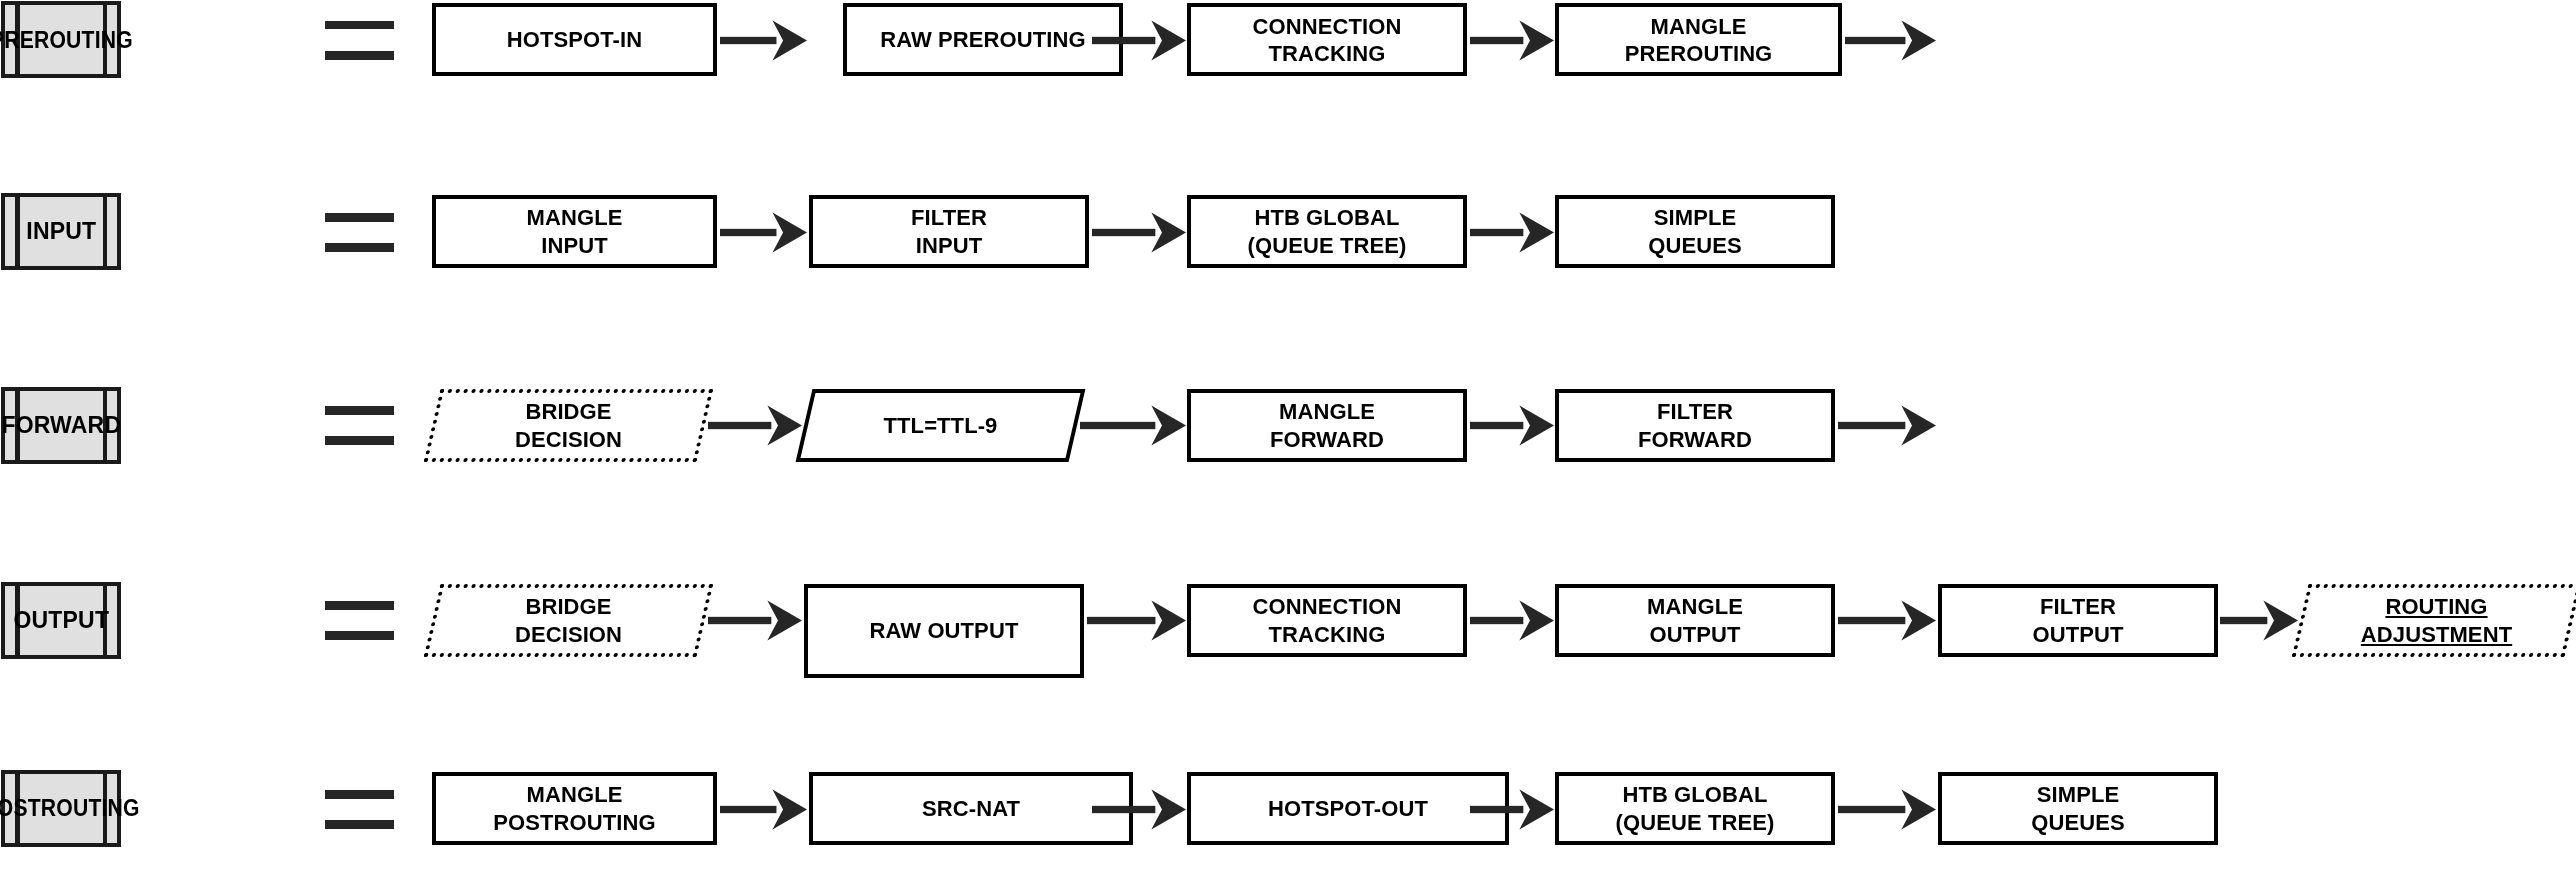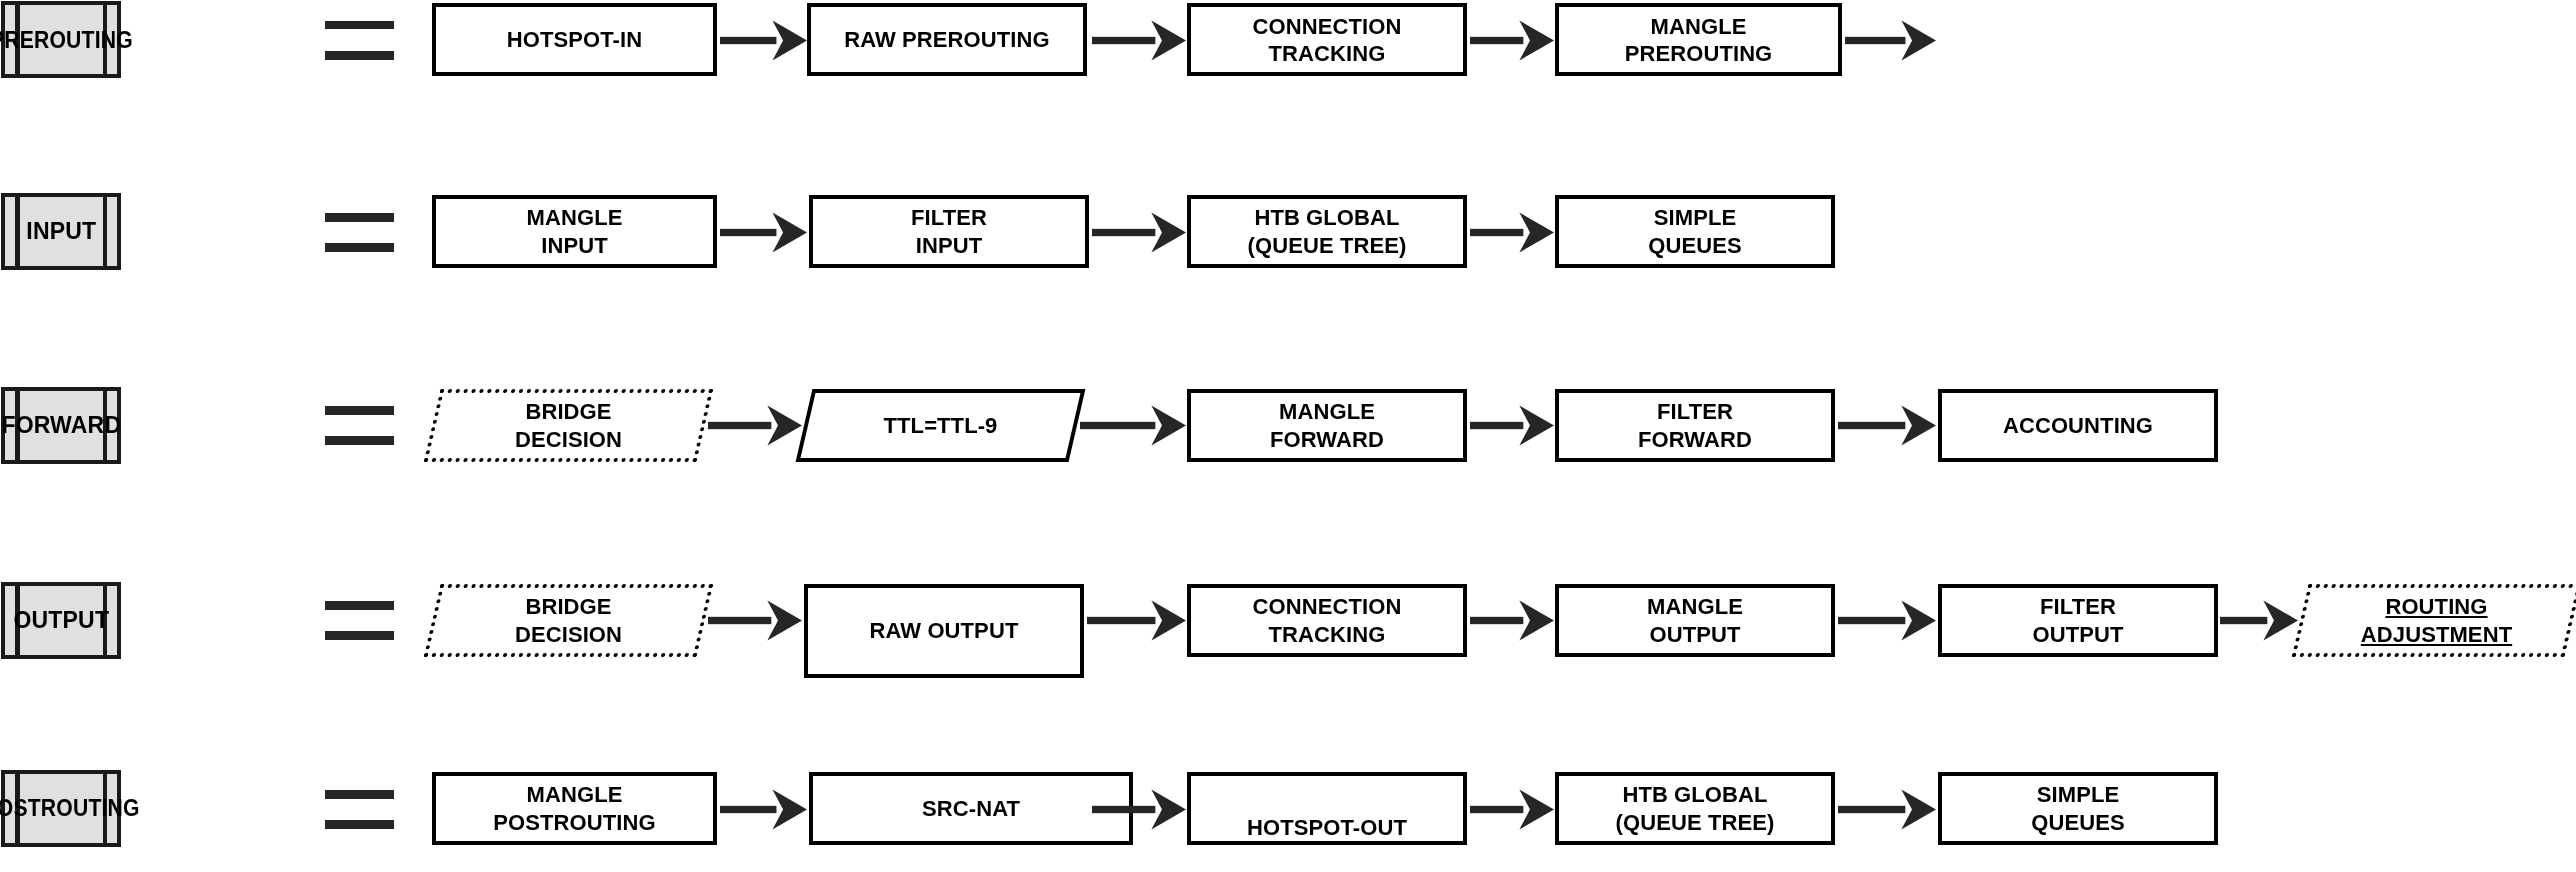--- a/index.html
+++ b/index.html
@@ -131,21 +131,21 @@
     </div>
     <div class="node" style="left: 432px; top: 3.3px; width: 285px; height: 73px;">
       <span class="txt">HOTSPOT-IN</span>
     </div>
     <div class="arrow" style="left: 720px; top: 18.7px;">
     <svg width="87" height="43" viewBox="0 0 131 64">
       <rect x="0" y="26.5" width="85" height="11" fill="#262626"></rect>
       <path d="M 79 2 L 131 32 L 79 62 L 95 32 Z" fill="#262626"></path>
     </svg>
     </div>
-    <div class="node" style="left: 807px; top: 3.3px; width: 280px; height: 73px;">
+    <div class="node" style="left: 843px; top: 3.3px; width: 280px; height: 73px;">
       <span class="txt">RAW PREROUTING</span>
     </div>
     <div class="arrow" style="left: 1092px; top: 18.7px;">
     <svg width="94" height="43" viewBox="0 0 141 64">
       <rect x="0" y="26.5" width="95" height="11" fill="#262626"></rect>
       <path d="M 89 2 L 141 32 L 89 62 L 105 32 Z" fill="#262626"></path>
     </svg>
     </div>
     <div class="node" style="left: 1187px; top: 3.3px; width: 280px; height: 73px;">
       <span class="txt">CONNECTION
@@ -249,23 +249,20 @@
     <div class="node" style="left: 1555px; top: 389px; width: 280px; height: 73px;">
       <span class="txt">FILTER
 FORWARD</span>
     </div>
     <div class="arrow" style="left: 1838px; top: 404px;">
     <svg width="98" height="43" viewBox="0 0 147 64">
       <rect x="0" y="26.5" width="101" height="11" fill="#262626"></rect>
       <path d="M 95 2 L 147 32 L 95 62 L 111 32 Z" fill="#262626"></path>
     </svg>
     </div>
-    <div class="node" style="left: 1938px; top: 389px; width: 280px; height: 73px;">
-      <span class="txt">ACCOUNTING</span>
-    </div>
     <div class="chain-shape" style="left: 1.3px; top: 582px; width: 120px; height: 77px;">
       <span class="chain-label">OUTPUT</span>
     </div>
     <div class="equals" style="left: 325px; top: 601px;">
       <i class="b1"></i>
       <i class="b2"></i>
     </div>
     <div class="para dotted" style="left: 432px; top: 584px; width: 273px; height: 73px;">
       <div class="skin"></div>
       <span class="txt">BRIDGE
@@ -340,21 +337,21 @@
     </div>
     <div class="node" style="left: 809px; top: 772px; width: 324px; height: 73px;">
       <span class="txt">SRC-NAT</span>
     </div>
     <div class="arrow" style="left: 1092px; top: 788px;">
     <svg width="94" height="43" viewBox="0 0 141 64">
       <rect x="0" y="26.5" width="95" height="11" fill="#262626"></rect>
       <path d="M 89 2 L 141 32 L 89 62 L 105 32 Z" fill="#262626"></path>
     </svg>
     </div>
-    <div class="node" style="left: 1187px; top: 772px; width: 280px; height: 73px; align-items: flex-end;">
+    <div class="node" style="left: 1187px; top: 772px; width: 322px; height: 73px;">
       <span class="txt">HOTSPOT-OUT</span>
     </div>
     <div class="arrow" style="left: 1470px; top: 788px;">
     <svg width="84" height="43" viewBox="0 0 126 64">
       <rect x="0" y="26.5" width="80" height="11" fill="#262626"></rect>
       <path d="M 74 2 L 126 32 L 74 62 L 90 32 Z" fill="#262626"></path>
     </svg>
     </div>
     <div class="node" style="left: 1555px; top: 772px; width: 280px; height: 73px;">
       <span class="txt">HTB GLOBAL

